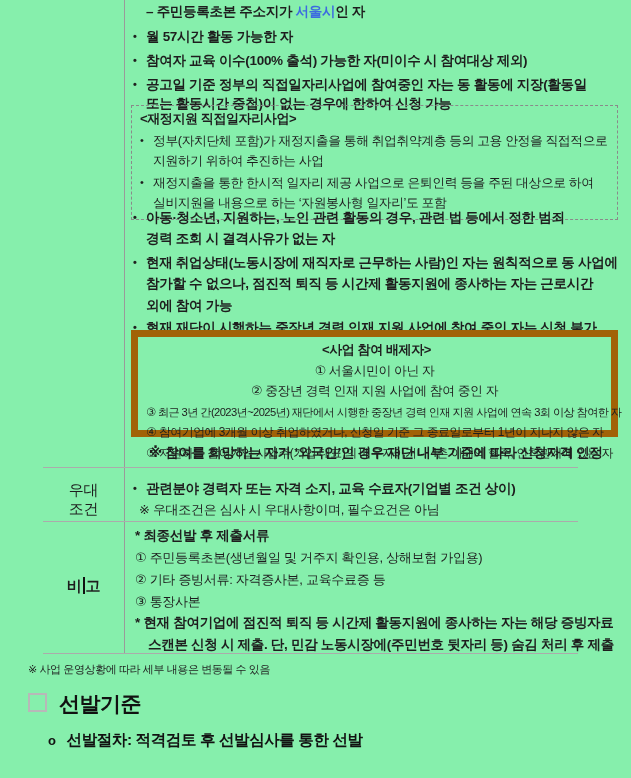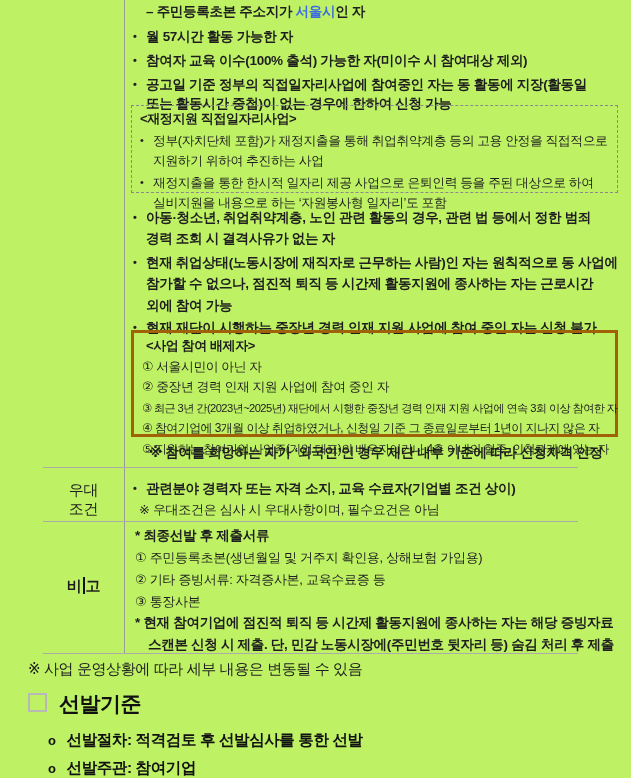--- a/index.html
+++ b/index.html
@@ -1,40 +1,40 @@
 <!DOCTYPE html>
 <html><head>
 <meta charset="utf-8">
 <style>
   html,body{margin:0;padding:0;background:#ffffff;}
-  .page{position:relative;width:631px;height:778px;background:#bef264;overflow:hidden;
+  .page{position:relative;width:631px;height:778px;background:#86efac;overflow:hidden;
         font-family:"Liberation Sans","DejaVu Sans",sans-serif;color:#1e1e1e;}
   .abs{position:absolute;}
   
   .vline{position:absolute;left:124px;top:0;width:1px;height:653px;background:#9a9a9a;}
   .hline{position:absolute;left:43px;width:535px;height:1px;background:#ababab;}
   
   .t{position:absolute;white-space:nowrap;font-size:13.5px;line-height:18px;letter-spacing:-0.3px;}
   .w600{font-weight:600;}
   .w700{font-weight:700;}
   .hang{padding-left:13px;}
   .blt{display:inline-block;width:13px;margin-left:-13px;font-size:11px;vertical-align:1px;}
   .link{color:#3d6be0;}
   
   .box{position:absolute;left:131px;width:487px;box-sizing:border-box;padding:3px 8px 5px 8px;}
   .box1{border:1px dashed #8a8a8a;}
-  .box2{border:3px solid #a16207;}
+  .box2{border:7px solid #a16207;text-align:center;}
   .box .bl{font-size:12.8px;line-height:20.5px;letter-spacing:-0.4px;white-space:nowrap;}
   .box .title{font-weight:700;font-size:13px;}
   .box2 .n3{font-size:11.2px;letter-spacing:-0.6px;}
   .box2 .n4,.box2 .n5{font-size:11.9px;letter-spacing:-0.5px;}
   .celllabel{position:absolute;left:43px;width:81px;text-align:center;font-size:15px;letter-spacing:-0.3px;}
   .caret{display:inline-block;width:2px;height:17px;background:#111;vertical-align:-3px;margin:0 1px;}
   
-  .footnote{font-size:15px;letter-spacing:-0.4px;}
+  .footnote{font-size:11px;letter-spacing:-0.4px;}
   .h-square{display:inline-block;width:15px;height:15px;border:2px solid #b8b8b8;margin-right:12px;vertical-align:-1px;}
   .heading{font-size:21px;font-weight:800;letter-spacing:-0.5px;color:#111;}
   .selline{font-size:15.5px;font-weight:700;letter-spacing:-0.4px;color:#111;}
   .obullet{display:inline-block;margin-right:11px;font-size:13px;font-weight:700;}
 </style>
 </head>
 <body>
 
 <div class="page">
 
@@ -45,29 +45,29 @@
 
   <div class="t w600 abs" style="left:146px;top:3px;"><span>–</span>&nbsp;<span>주민등록초본 주소지가 </span><span class="link">서울시</span><span>인 자</span></div>
 
   <div class="t w600 hang abs" style="left:133px;top:27px;"><span class="blt">•</span><span>월 57시간 활동 가능한 자</span></div>
 
   <div class="t w600 hang abs" style="left:133px;top:51px;"><span class="blt">•</span><span>참여자 교육 이수(100% 출석) 가능한 자(미이수 시 참여대상 제외)</span></div>
 
   <div class="t w600 hang abs" style="left:133px;top:75px;"><span class="blt">•</span><span>공고일 기준 정부의 직접일자리사업에 참여중인 자는 동 활동에 지장(활동일</span></div>
   <div class="t w600 abs" style="left:146px;top:95px;"><span>또는 활동시간 중첩)이 없는 경우에 한하여 신청 가능</span></div>
 
-  <div class="box box1" style="top:105px;height:88px;">
+  <div class="box box1" style="top:105px;height:115px;">
     <div class="bl title">&lt;재정지원 직접일자리사업&gt;</div>
     <div class="bl hang"><span class="blt">•</span><span>정부(자치단체 포함)가 재정지출을 통해 취업취약계층 등의 고용 안정을 직접적으로</span></div>
     <div class="bl" style="padding-left:13px;"><span>지원하기 위하여 추진하는 사업</span></div>
     <div class="bl hang"><span class="blt">•</span><span>재정지출을 통한 한시적 일자리 제공 사업으로 은퇴인력 등을 주된 대상으로 하여</span></div>
     <div class="bl" style="padding-left:13px;"><span>실비지원을 내용으로 하는 ‘자원봉사형 일자리’도 포함</span></div>
   </div>
 
-  <div class="t w600 hang abs" style="left:133px;top:208px;"><span class="blt">•</span><span>아동·청소년, 취업취약계층, 노인 관련 활동의 경우, 관련 법 등에서 정한 범죄</span></div>
+  <div class="t w600 hang abs" style="left:133px;top:208px;"><span class="blt">•</span><span>아동·청소년, 지원하는, 노인 관련 활동의 경우, 관련 법 등에서 정한 범죄</span></div>
   <div class="t w600 abs" style="left:146px;top:230px;"><span>경력 조회 시 결격사유가 없는 자</span></div>
 
   <div class="t w600 hang abs" style="left:133px;top:253px;"><span class="blt">•</span><span>현재 취업상태(노동시장에 재직자로 근무하는 사람)인 자는 원칙적으로 동 사업에</span></div>
   <div class="t w600 abs" style="left:146px;top:275px;"><span>참가할 수 없으나, 점진적 퇴직 등 시간제 활동지원에 종사하는 자는 근로시간</span></div>
   <div class="t w600 abs" style="left:146px;top:297px;"><span>외에 참여 가능</span></div>
 
   <div class="t w600 hang abs" style="left:133px;top:318px;"><span class="blt">•</span><span>현재 재단이 시행하는 중장년 경력 인재 지원 사업에 참여 중인 자는 신청 불가</span></div>
 
   <div class="box box2" style="top:330px;height:107px;">
     <div class="bl title" style="padding-left:4px;">&lt;사업 참여 배제자&gt;</div>
@@ -93,15 +93,14 @@
   <div class="t abs" style="left:135px;top:593px;font-size:13px;">③ 통장사본</div>
   <div class="t w700 abs" style="left:135px;top:614px;">* 현재 참여기업에 점진적 퇴직 등 시간제 활동지원에 종사하는 자는 해당 증빙자료</div>
   <div class="t w700 abs" style="left:148px;top:636px;">스캔본 신청 시 제출. 단, 민감 노동시장에(주민번호 뒷자리 등) 숨김 처리 후 제출</div>
 
   <div class="t footnote abs" style="left:28px;top:660px;">※ 사업 운영상황에 따라 세부 내용은 변동될 수 있음</div>
 
   <div class="t abs" style="left:28px;top:693px;"><span class="h-square"></span><span class="heading">선발기준</span></div>
 
   <div class="t selline abs" style="left:48px;top:731px;"><span class="obullet">o</span><span>선발절차: 적격검토 후 선발심사를 통한 선발</span></div>
 
-  <div class="t selline abs" style="left:48px;top:759px;"><span class="obullet">o</span><span>선발주관: 참여기업</span></div>
 
 </div>
 
 </body></html>

